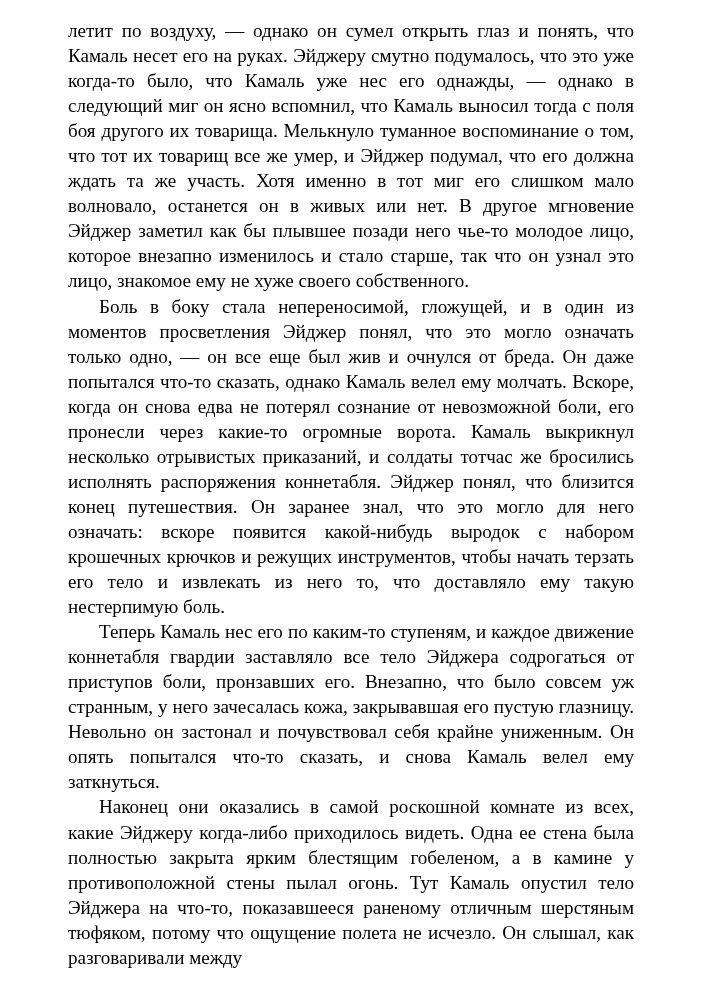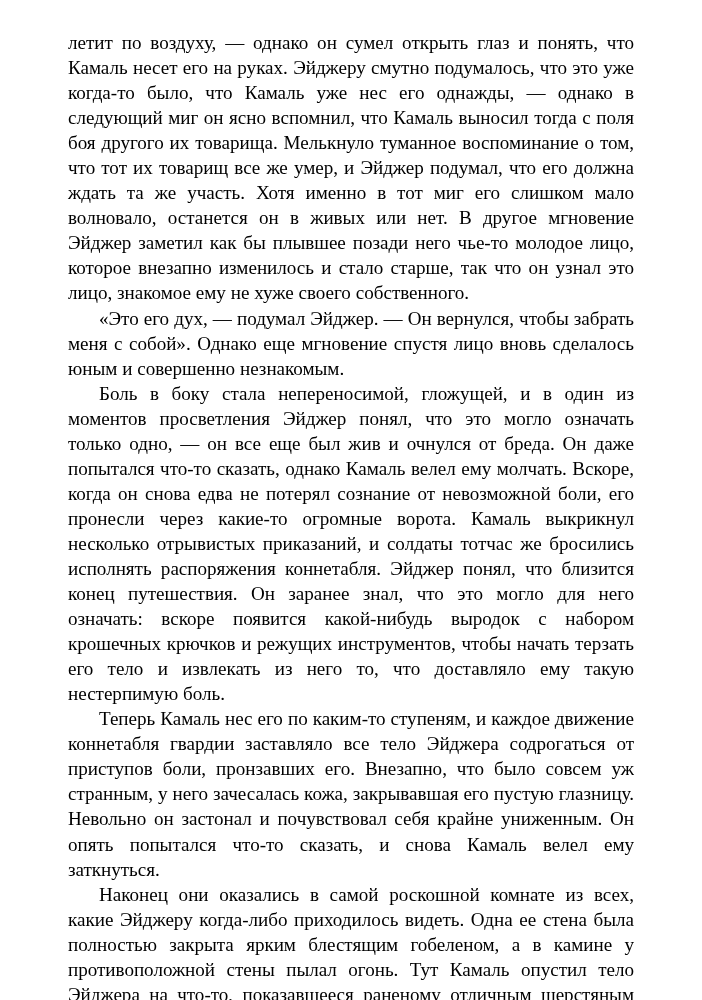--- a/index.html
+++ b/index.html
@@ -18,21 +18,20 @@
     -webkit-font-smoothing: none;
   }
 
   
   .page {
     position: relative;
     width: 702px;
     height: 826px;
     box-sizing: border-box;
     background: #ffffff;
-    margin-top: 12px;
   }
 
   
   .text-column {
     position: absolute;
     left: 68px;
     top: 18px;
     width: 566px;
   }
 
@@ -63,19 +62,18 @@
     text-rendering: optimizeLegibility;
   }
 </style>
 </head>
 <body>
 
 <div class="page">
 
   <div class="text-column">
     <p class="para">летит по воздуху, — однако он сумел открыть глаз и понять, что Камаль несет его на руках. Эйджеру смутно подумалось, что это уже когда-то было, что Камаль уже нес его однажды, — однако в следующий миг он ясно вспомнил, что Камаль выносил тогда с поля боя другого их товарища. Мелькнуло туманное воспоминание о том, что тот их товарищ все же умер, и Эйджер подумал, что его должна ждать та же участь. Хотя именно в тот миг его слишком мало волновало, останется он в живых или нет. В другое мгновение Эйджер заметил как бы плывшее позади него чье-то молодое лицо, которое внезапно изменилось и стало старше, так что он узнал это лицо, знакомое ему не хуже своего собственного.</p>
-    <p class="para">«Это его дух, — подумал Эйджер. — Он вернулся, чтобы забрать меня с собой». Однако еще мгновение спустя лицо вновь сделалось юным и совершенно незнакомым.</p>
     <p class="para">Боль в боку стала непереносимой, гложущей, и в один из моментов просветления Эйджер понял, что это могло означать только одно, — он все еще был жив и очнулся от бреда. Он даже попытался что-то сказать, однако Камаль велел ему молчать. Вскоре, когда он снова едва не потерял сознание от невозможной боли, его пронесли через какие-то огромные ворота. Камаль выкрикнул несколько отрывистых приказаний, и солдаты тотчас же бросились исполнять распоряжения коннетабля. Эйджер понял, что близится конец путешествия. Он заранее знал, что это могло для него означать: вскоре появится какой-нибудь выродок с набором крошечных крючков и режущих инструментов, чтобы начать терзать его тело и извлекать из него то, что доставляло ему такую нестерпимую боль.</p>
     <p class="para">Теперь Камаль нес его по каким-то ступеням, и каждое движение коннетабля гвардии заставляло все тело Эйджера содрогаться от приступов боли, пронзавших его. Внезапно, что было совсем уж странным, у него зачесалась кожа, закрывавшая его пустую глазницу. Невольно он застонал и почувствовал себя крайне униженным. Он опять попытался что-то сказать, и снова Камаль велел ему заткнуться.</p>
     <p class="para tail-para">Наконец они оказались в самой роскошной комнате из всех, какие Эйджеру когда-либо приходилось видеть. Одна ее стена была полностью закрыта ярким блестящим гобеленом, а в камине у противоположной стены пылал огонь. Тут Камаль опустил тело Эйджера на что-то, показавшееся раненому отличным шерстяным тюфяком, потому что ощущение полета не исчезло. Он слышал, как разговаривали между</p>
   </div>
 
 </div>
 
 </body></html>

